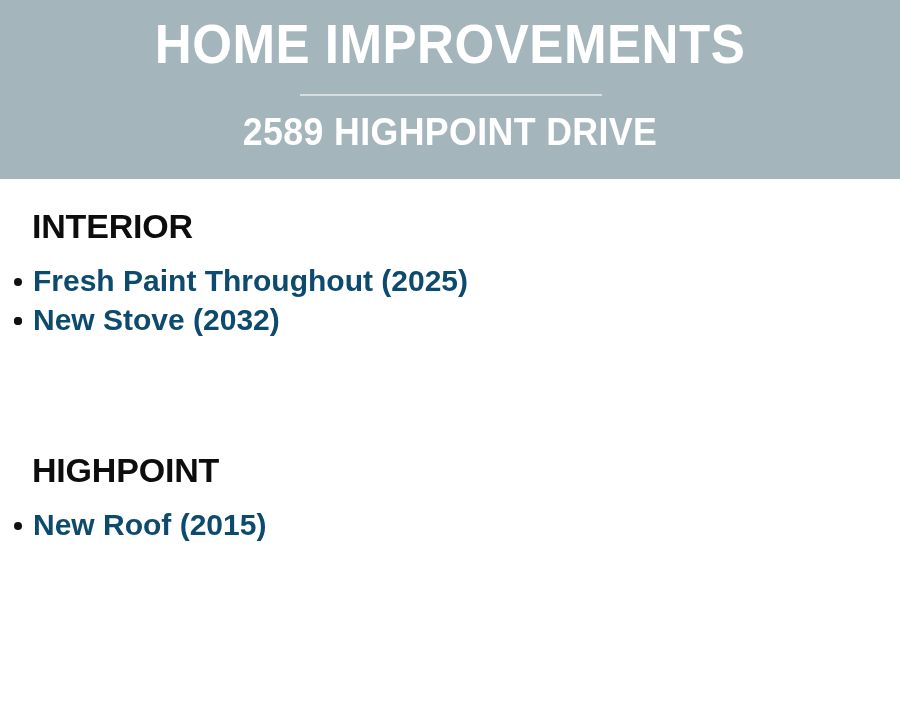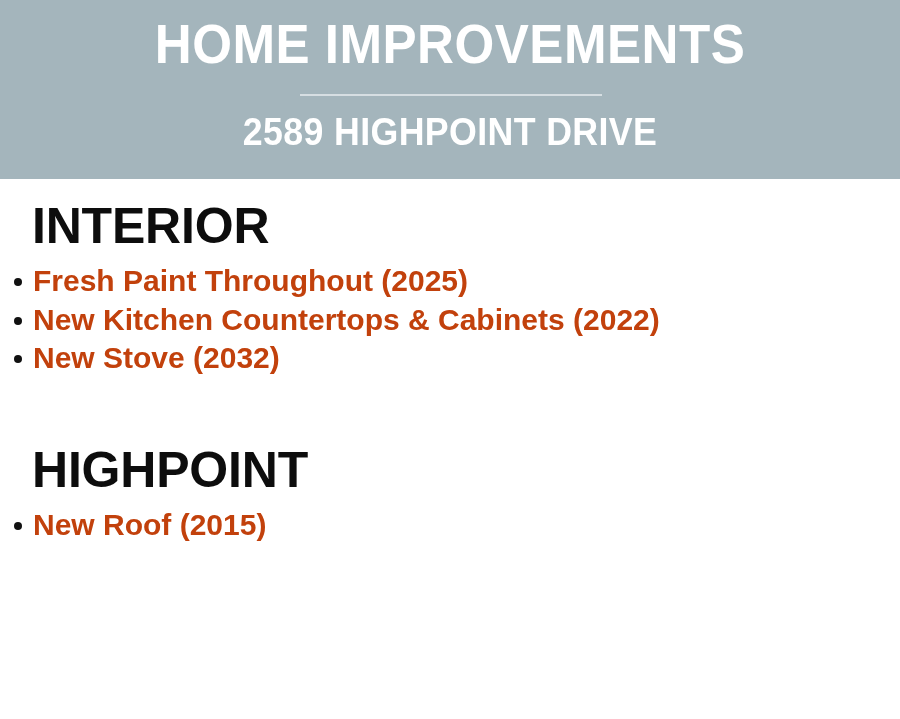--- a/index.html
+++ b/index.html
@@ -94,37 +94,37 @@
 
   .section-interior { top: 20px; }
   .section-exterior { top: 264px; }
 
   .section-heading {
     margin: 0 0 0 32px;
     padding: 0;
     color: #0d0d0d;
     font-family: "Liberation Sans", sans-serif;
     font-weight: bold;
-    font-size: 50px;
+    font-size: 34px;
     line-height: 54px;
     letter-spacing: -0.2px;
     white-space: nowrap;
   }
 
   .bullet-list {
     list-style: none;
     margin: 9px 0 0 0;
     padding: 0;
   }
 
   .bullet-item {
     position: relative;
     margin: 0;
     padding: 0 0 0 33px;
-    color: #c2410c;
+    color: #0c4a6e;
     font-family: "Liberation Sans", sans-serif;
     font-weight: bold;
     font-size: 30px;
     line-height: 38.5px;
     white-space: nowrap;
   }
 
   .bullet-item .bullet-dot {
     position: absolute;
     left: 14px;
@@ -155,21 +155,20 @@
     <div class="section section-interior">
       <h2 class="section-heading">INTERIOR</h2>
 
       <ul class="bullet-list">
         <li class="bullet-item">
           <span class="bullet-dot"></span>
           <span>Fresh Paint Throughout (2025)</span>
         </li>
         <li class="bullet-item">
           <span class="bullet-dot"></span>
-          <span>New Kitchen Countertops &amp; Cabinets (2022)</span>
         </li>
         <li class="bullet-item">
           <span class="bullet-dot"></span>
           <span>New Stove (2032)</span>
         </li>
       </ul>
     </div>
 
     <div class="section section-exterior">
       <h2 class="section-heading">HIGHPOINT</h2>

